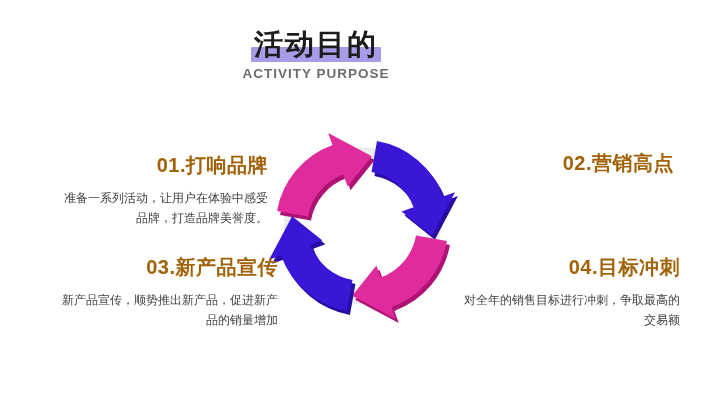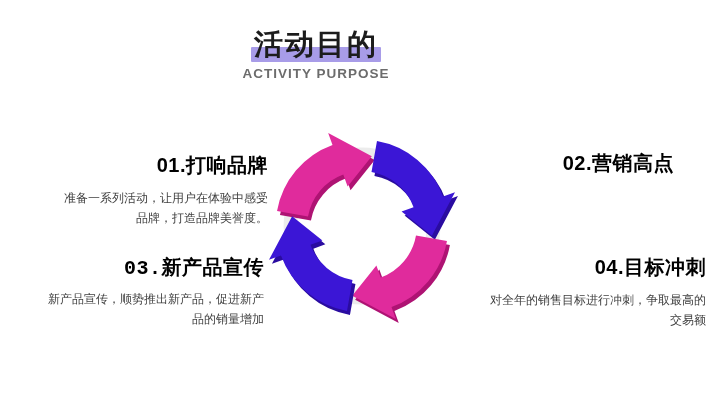--- a/index.html
+++ b/index.html
@@ -64,36 +64,36 @@
   }
 
   
   .section {
     position: absolute;
     width: 212px;
   }
   .section .sec-title {
     font-size: 20px;
     font-weight: 800;
-    color: #000000;
+    color: #a16207;
     margin-bottom: 9px;
     letter-spacing: 0.5px;
   }
   .section .sec-body {
     font-size: 12px;
     line-height: 1.68;
     color: #3f3f3f;
   }
   .align-right { text-align: right; }
   .align-left  { text-align: right; }
 
   #section-01 { left: 56px;  top: 152px; }
   #section-02 { left: 462px; top: 150px; }
-  #section-03 { left: 46px;  top: 254px; width: 218px; font-family: Liberation Mono, monospace; }
-  #section-04 { left: 488px; top: 254px; width: 218px; }
+  #section-03 { left: 60px;  top: 254px; width: 218px; }
+  #section-04 { left: 462px; top: 254px; width: 218px; }
 </style>
 </head>
 <body>
 
 <div class="slide">
 
   <div class="title-wrap">
     <div class="title">
       <span class="title-highlight" style="background-color: rgb(168, 156, 232);"></span>
       <span style="position:relative; z-index:1;">活动目的</span>

